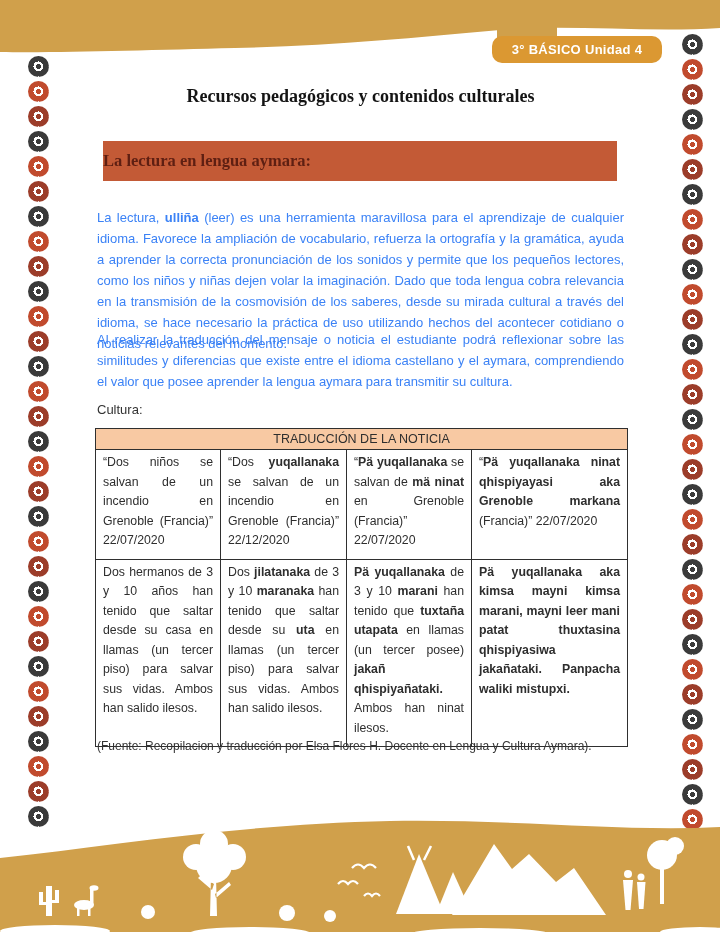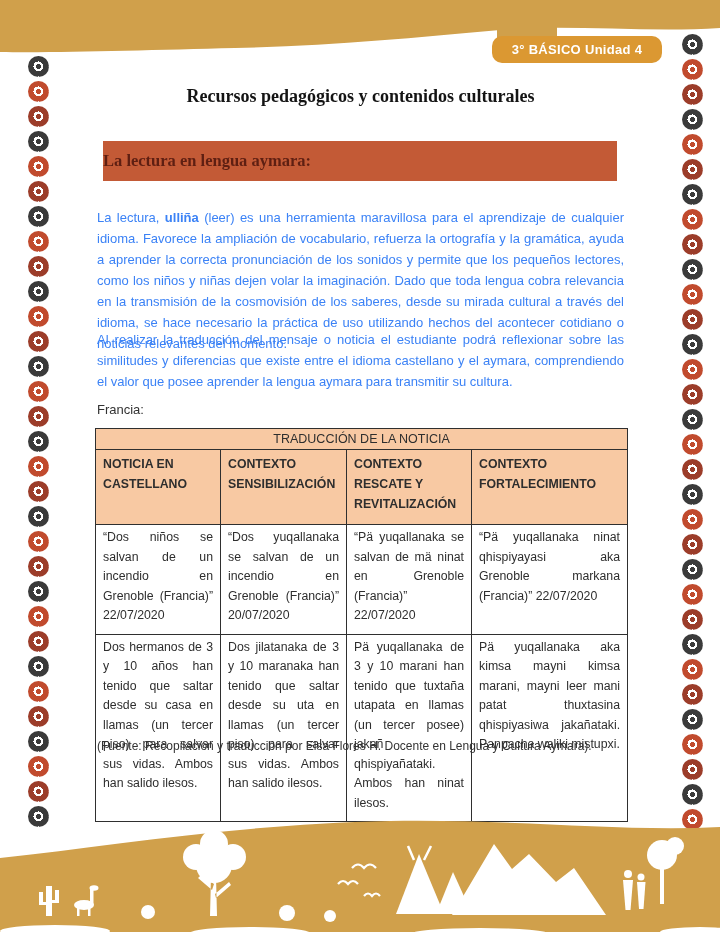--- a/index.html
+++ b/index.html
@@ -55,21 +55,21 @@
   .ttable td,.ttable th{border:1.4px solid #2f2f2f;vertical-align:top;margin-top:34px;}
   .ttable .title-row th{
     background:var(--header-peach);font-weight:normal;text-align:center;
     font-size:12.5px;padding:3px 4px;
   }
   .ttable .col-head{
     background:var(--header-peach);font-weight:bold;text-align:left;
     padding:4px 7px 10px 7px;font-size:12.3px;line-height:20px;
   }
   .ttable td{padding:3px 7px 8px 7px;line-height:19.5px;text-align:justify;background:#ffffff;}
-  .ttable td .b{font-weight:normal;}
+  .ttable td .b{font-weight:bold;}
   .source-note{position:absolute;top:739px;left:0;font-size:12px;color:#333333;}
 
   
   .bottom-art{position:absolute;bottom:0;left:0;}
 </style>
 </head>
 <body>
 
 <div class="page">
 
@@ -148,44 +148,38 @@
       <div class="medallion" style="--c: #C14B2E;"></div>
     </div>
 
   <div class="content">
     <div class="page-title">Recursos pedagógicos y contenidos culturales</div>
     <div class="banner">La lectura en lengua aymara:</div>
 
     <div class="para p1"><span>La lectura, </span><span class="b">ulliña</span><span> (leer) es una herramienta maravillosa para el aprendizaje de cualquier idioma. Favorece la ampliación de vocabulario, refuerza la ortografía y la gramática, ayuda a aprender la correcta pronunciación de los sonidos y permite que los pequeños lectores, como los niños y niñas dejen volar la imaginación. Dado que toda lengua cobra relevancia en la transmisión de la cosmovisión de los saberes, desde su mirada cultural a través del idioma, se hace necesario la práctica de uso utilizando hechos del acontecer cotidiano o noticias relevantes del momento.</span></div>
     <div class="para p2"><span>Al realizar la traducción del mensaje o noticia el estudiante podrá reflexionar sobre las similitudes y diferencias que existe entre el idioma castellano y el aymara, comprendiendo el valor que posee aprender la lengua aymara para transmitir su cultura.</span></div>
 
-    <div class="examples-label">Francia:</div>
+    <div class="examples-label">Cultura:</div>
 
     <table class="ttable">
       <colgroup>
         <col style="width:125px">
           <col style="width:126px">
           <col style="width:125px">
           <col style="width:156px">
       </colgroup>
       <thead>
         <tr class="title-row">
           <th colspan="4">TRADUCCIÓN DE LA NOTICIA</th>
         </tr>
-        <tr id="col-head-row">
-            <th class="col-head">NOTICIA EN CASTELLANO</th>
-            <th class="col-head">CONTEXTO SENSIBILIZACIÓN</th>
-            <th class="col-head">CONTEXTO RESCATE Y REVITALIZACIÓN</th>
-            <th class="col-head">CONTEXTO FORTALECIMIENTO</th>
-          </tr>
       </thead>
       <tbody id="table-body">
           <tr>
             <td><span>“Dos niños se salvan de un incendio en Grenoble (Francia)” 22/07/2020</span></td>
-            <td><span>“Dos </span><span class="b">yuqallanaka</span><span> se salvan de un incendio en Grenoble (Francia)” 20/07/2020</span></td>
+            <td><span>“Dos </span><span class="b">yuqallanaka</span><span> se salvan de un incendio en Grenoble (Francia)” 22/12/2020</span></td>
             <td><span>“</span><span class="b">Pä yuqallanaka</span><span> se salvan de </span><span class="b">mä ninat</span><span> en Grenoble (Francia)” 22/07/2020</span></td>
             <td><span>“</span><span class="b">Pä yuqallanaka ninat qhispiyayasi aka Grenoble markana</span><span> (Francia)” 22/07/2020</span></td>
           </tr>
           <tr>
             <td><span>Dos hermanos de 3 y 10 años han tenido que saltar desde su casa en llamas (un tercer piso) para salvar sus vidas. Ambos han salido ilesos.</span></td>
             <td><span>Dos </span><span class="b">jilatanaka</span><span> de 3 y 10 </span><span class="b">maranaka</span><span> han tenido que saltar desde su </span><span class="b">uta</span><span> en llamas (un tercer piso) para salvar sus vidas. Ambos han salido ilesos.</span></td>
             <td><span class="b">Pä yuqallanaka</span><span> de 3 y 10 </span><span class="b">marani</span><span> han tenido que </span><span class="b">tuxtaña utapata</span><span> en llamas (un tercer posee) </span><span class="b">jakañ qhispiyañataki.</span><span> Ambos han ninat ilesos.</span></td>
             <td><span class="b">Pä yuqallanaka aka kimsa mayni kimsa marani, mayni leer mani patat thuxtasina qhispiyasiwa jakañataki. Panpacha waliki mistupxi.</span></td>
           </tr>
         </tbody>

